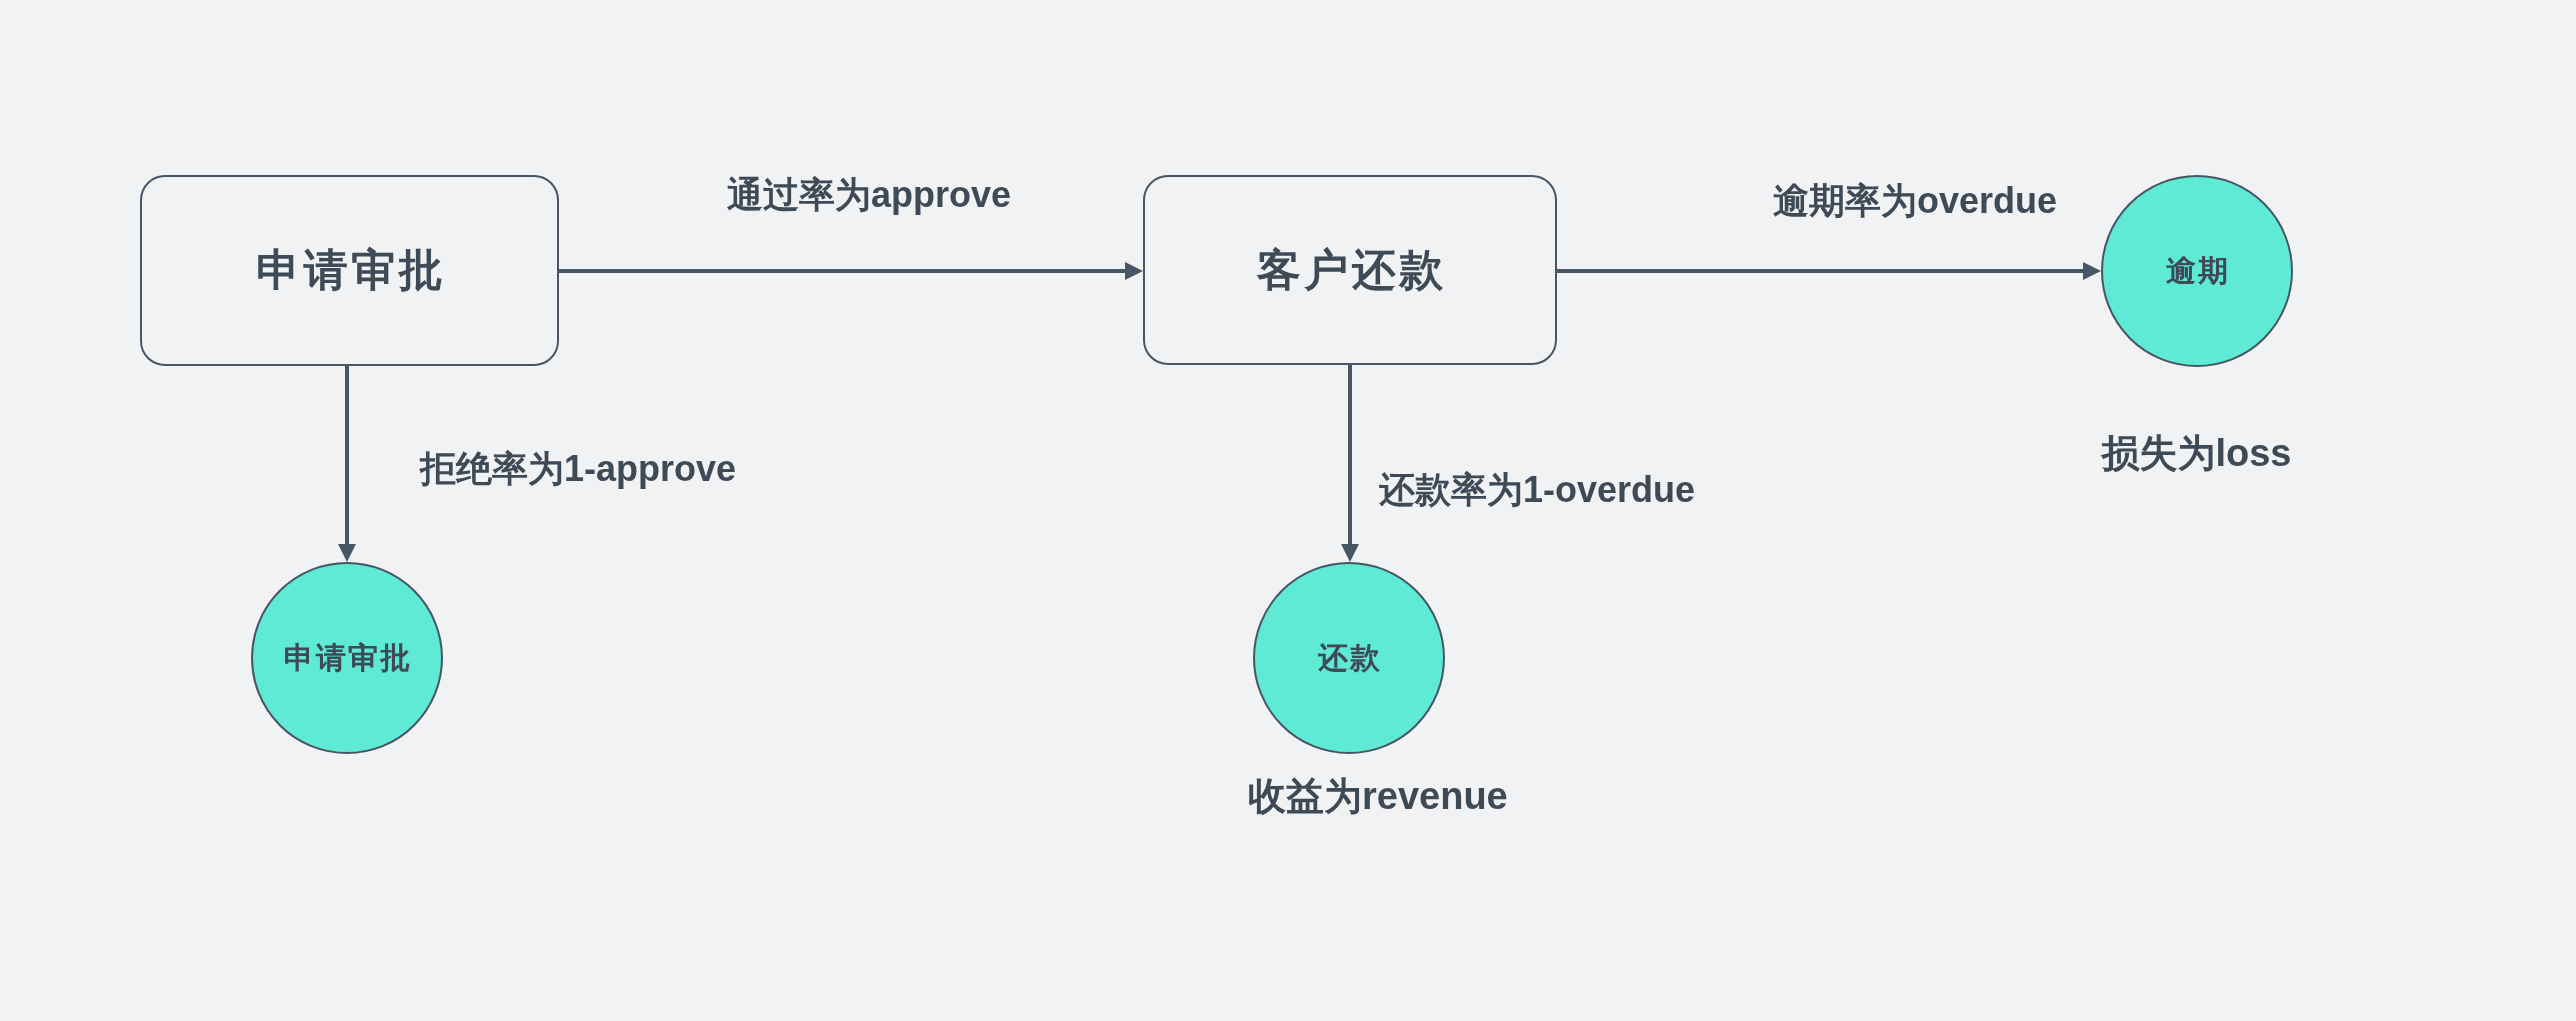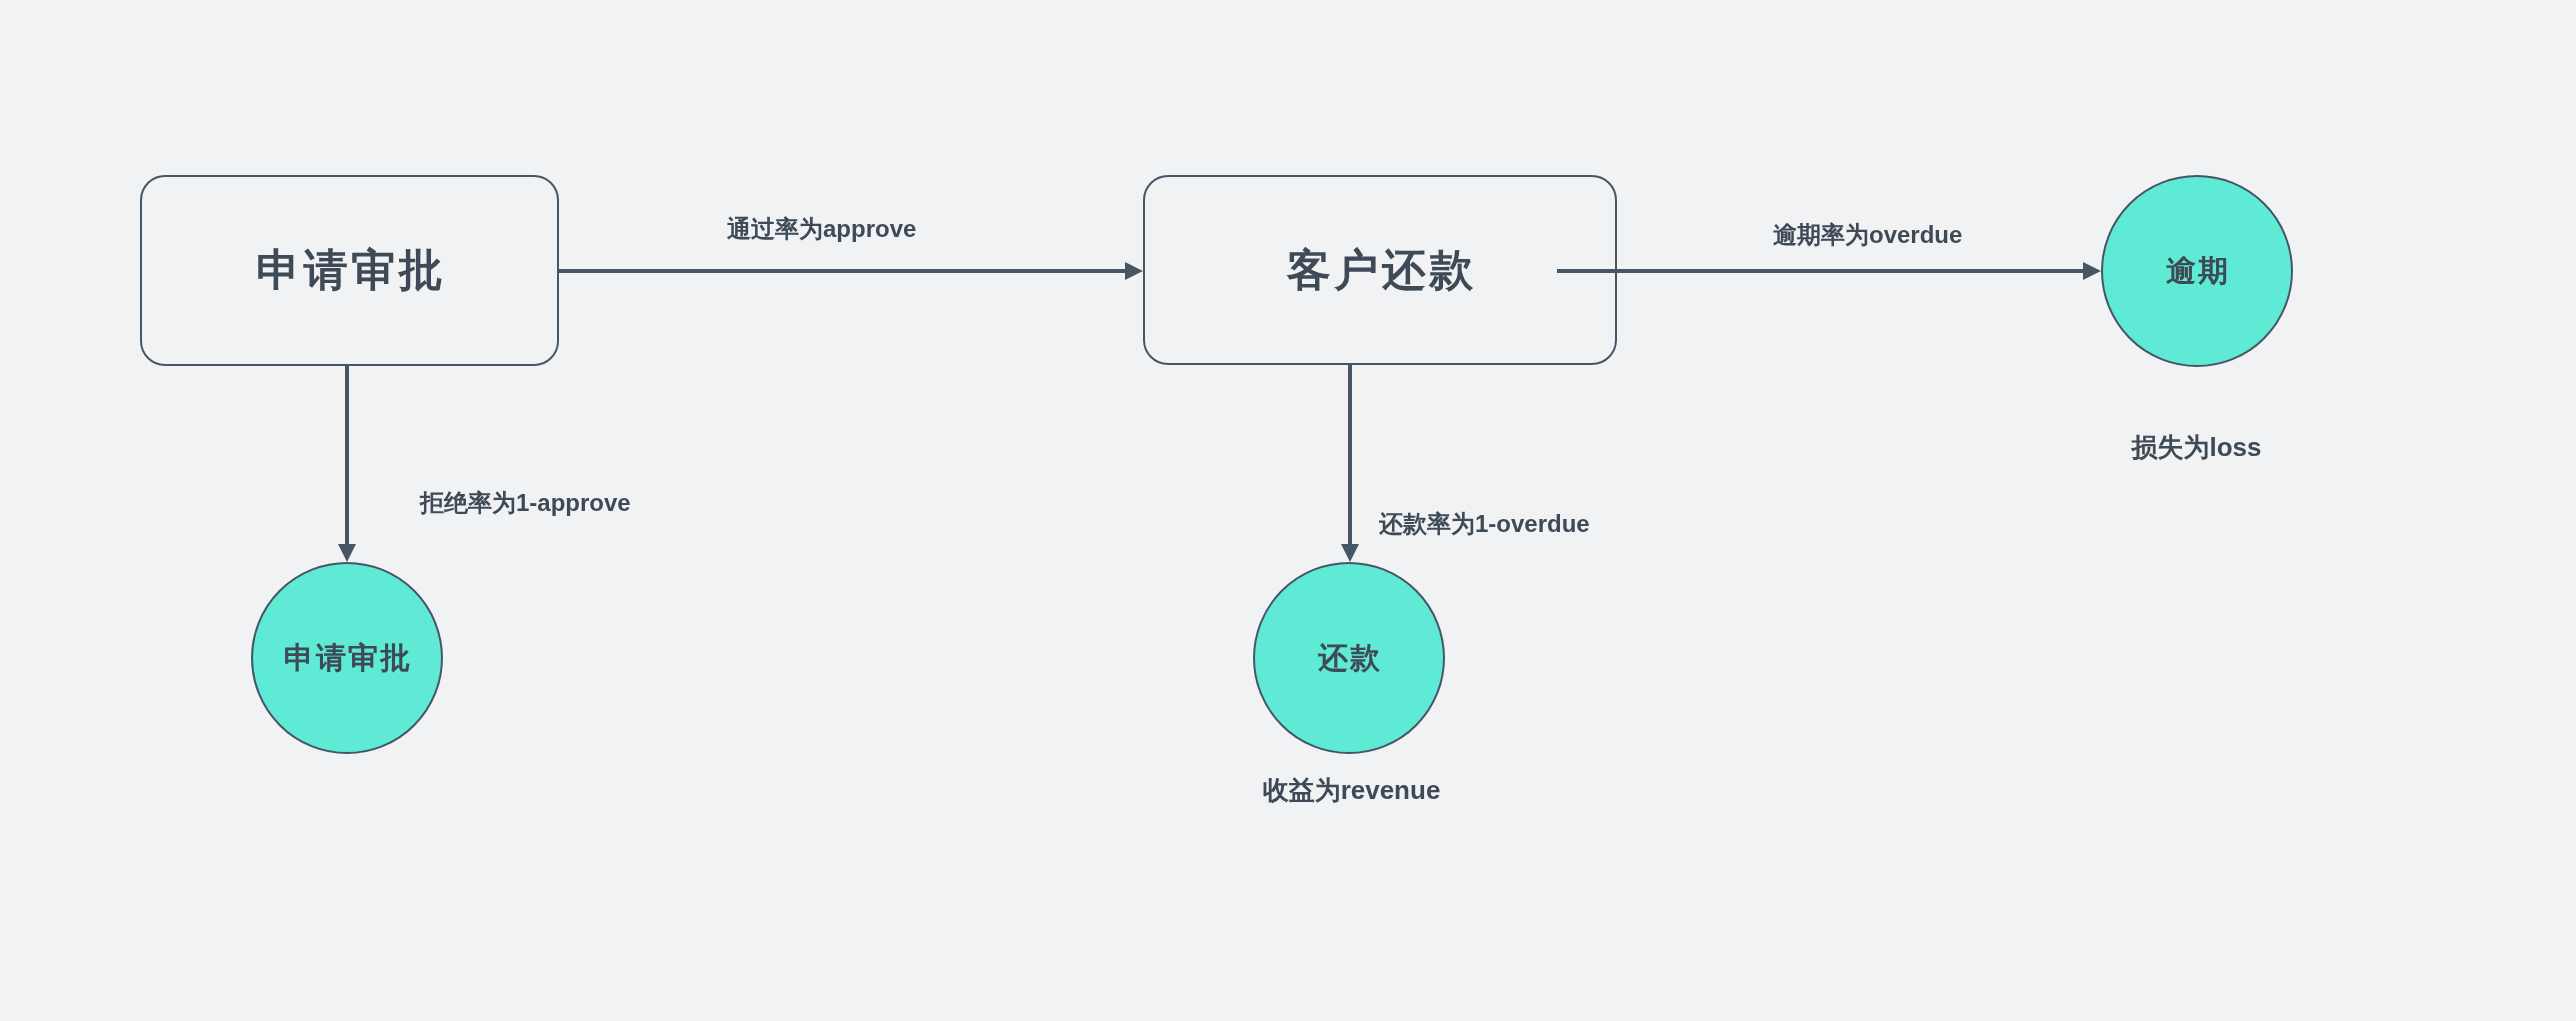--- a/index.html
+++ b/index.html
@@ -75,41 +75,40 @@
   }
   .arrow-down {
     position: absolute;
     width: 0; height: 0;
     border-left: 9px solid transparent;
     border-right: 9px solid transparent;
     border-top: 18px solid #465664;
   }
   .edge-label {
     position: absolute;
-    font-size: 24px;
+    font-size: 36px;
     font-weight: bold;
     color: #3E4A56;
     line-height: 1;
     white-space: nowrap;
-    margin-top: 40px;
   }
   .annotation-label {
     position: absolute;
-    font-size: 26px;
+    font-size: 38px;
     font-weight: bold;
     color: #3E4A56;
     line-height: 1;
     white-space: nowrap;
     width: 207px;
     text-align: center;
   }
 
   
   #node-approval   { left: 140px;  top: 175px; width: 419px; height: 191px; }
-  #node-repayment  { left: 1143px; top: 175px; width: 474px; height: 190px; }
+  #node-repayment  { left: 1143px; top: 175px; width: 414px; height: 190px; }
   #node-overdue    { left: 2101px; top: 175px; width: 192px; height: 192px; }
   #node-rejected   { left: 251px;  top: 562px; width: 192px; height: 192px; }
   #node-repaid     { left: 1253px; top: 562px; width: 192px; height: 192px; font-family: Liberation Mono, monospace; }
 
   #edge-approve-line  { left: 559px;  top: 269px; width: 568px; }
   #edge-approve-head  { left: 1125px; top: 262px; }
   #edge-overdue-line  { left: 1557px; top: 269px; width: 527px; }
   #edge-overdue-head  { left: 2083px; top: 262px; }
   #edge-reject-line   { left: 345px;  top: 365px; height: 180px; }
   #edge-reject-head   { left: 338px;  top: 544px; }

